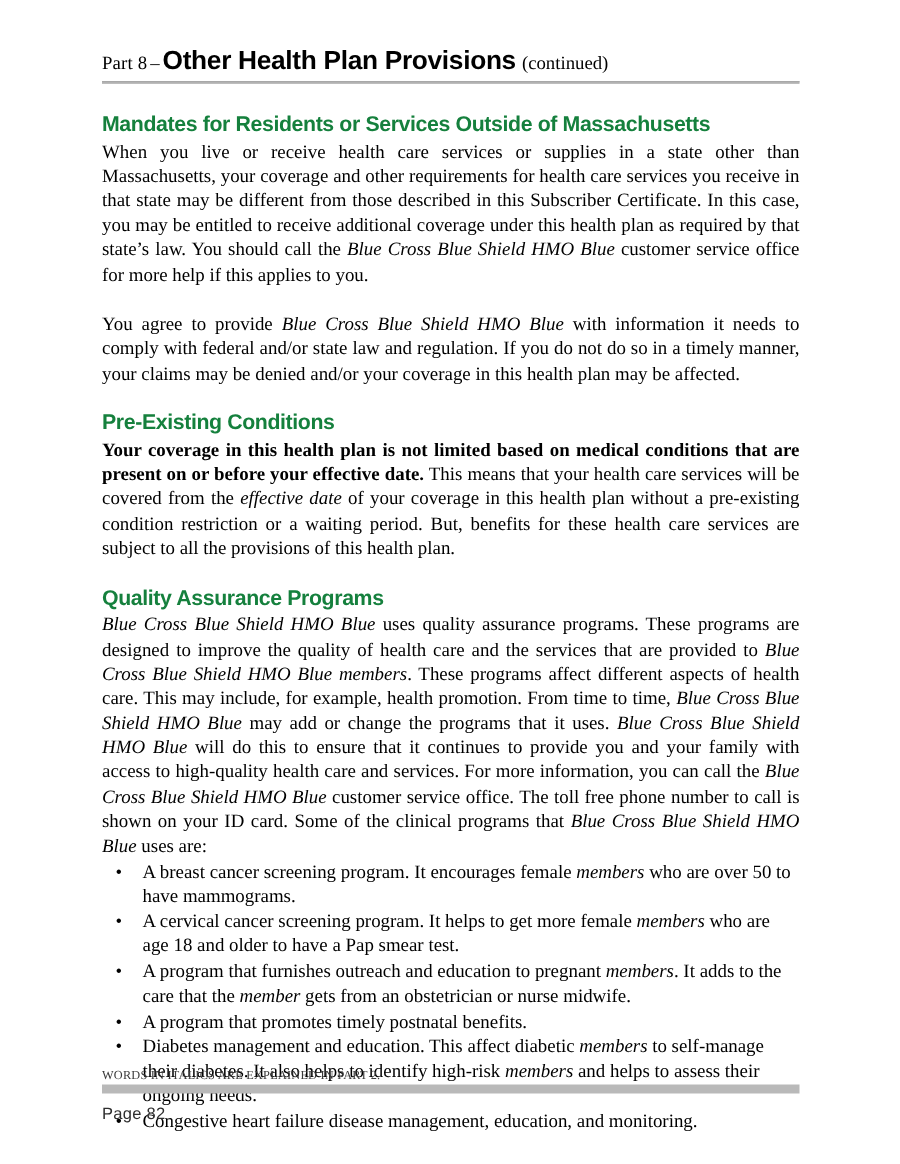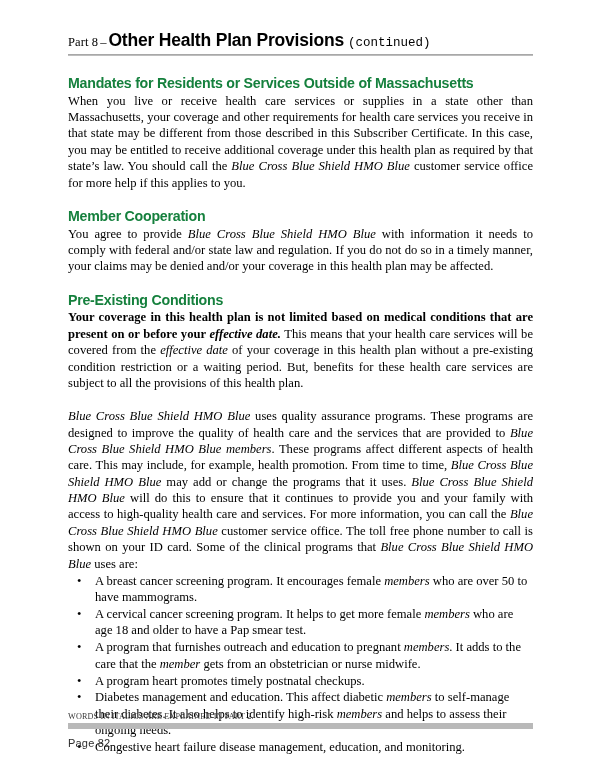--- a/index.html
+++ b/index.html
@@ -47,21 +47,21 @@
     font-size: 12.5px;
     padding: 0 2px;
   }
   .hdr-title {
     font-family: "Liberation Sans", "DejaVu Sans", sans-serif;
     font-weight: bold;
     font-size: 17.5px;
     letter-spacing: -0.2px;
   }
   .hdr-cont {
-    font-family: Liberation Mono, monospace;
+    font-family: Liberation Serif, serif;
     font-size: 12.5px;
     margin-top: 43px;
   }
   .hdr-rule {
     margin-top: 3px;
     width: 465px;
     height: 2px;
     background: #bdbdbd;
     border-top: 1px solid #a8a8a8;
     box-sizing: border-box;
@@ -87,21 +87,21 @@
     padding: 0;
     font-size: 12.6px;
     line-height: 1.30;
     text-align: justify;
     text-justify: inter-word;
     hyphens: none;
   }
 
   i, em { font-style: italic; }
   b, strong { font-weight: bold; margin-top: 36px; }
-  .bi { font-weight: bold; font-style: italic; }
+  .bi { font-weight: bold; }
 
   
   ul.bullets {
     list-style: none;
     margin: 1px 0 0 0;
     padding: 0;
   }
   ul.bullets li {
     position: relative;
     padding-left: 27px;
@@ -158,34 +158,34 @@
       <span class="hdr-part">Part 8</span><span class="hdr-dash">–</span><span class="hdr-title">Other Health Plan Provisions</span> <span class="hdr-cont">(continued)</span>
       <div class="hdr-rule"></div>
     </div>
 
     <div id="sections-root">
         <div class="section first">
           <h2 class="sec-title">Mandates for Residents or Services Outside of Massachusetts</h2>
           <p class="body"><span>When you live or receive health care services or supplies in a state other than Massachusetts, your coverage and other requirements for health care services you receive in that state may be different from those described in this Subscriber Certificate. In this case, you may be entitled to receive additional coverage under this health plan as required by that state’s law. You should call the </span><i>Blue Cross Blue Shield HMO Blue</i><span> customer service office for more help if this applies to you.</span></p>
         </div>
         <div class="section">
-          <h2 class="sec-title">Member Cooperation</h2>
           <p class="body"><span>You agree to provide </span><i>Blue Cross Blue Shield HMO Blue</i><span> with information it needs to comply with federal and/or state law and regulation. If you do not do so in a timely manner, your claims may be denied and/or your coverage in this health plan may be affected.</span></p>
         </div>
         <div class="section">
           <h2 class="sec-title">Pre-Existing Conditions</h2>
           <p class="body"><b>Your coverage in this health plan is not limited based on medical conditions that are present on or before your </b><span class="bi">effective date.</span><span> This means that your health care services will be covered from the </span><i>effective date</i><span> of your coverage in this health plan without a pre-existing condition restriction or a waiting period. But, benefits for these health care services are subject to all the provisions of this health plan.</span></p>
         </div>
         <div class="section">
+          <h2 class="sec-title">Quality Assurance Programs</h2>
           <p class="body"><i>Blue Cross Blue Shield HMO Blue</i><span> uses quality assurance programs. These programs are designed to improve the quality of health care and the services that are provided to </span><i>Blue Cross Blue Shield HMO Blue members</i><span>. These programs affect different aspects of health care. This may include, for example, health promotion. From time to time, </span><i>Blue Cross Blue Shield HMO Blue</i><span> may add or change the programs that it uses. </span><i>Blue Cross Blue Shield HMO Blue</i><span> will do this to ensure that it continues to provide you and your family with access to high-quality health care and services. For more information, you can call the </span><i>Blue Cross Blue Shield HMO Blue</i><span> customer service office. The toll free phone number to call is shown on your ID card. Some of the clinical programs that </span><i>Blue Cross Blue Shield HMO Blue</i><span> uses are:</span></p>
           <ul class="bullets">
             <li><span class="bullet-dot">•</span><span>A breast cancer screening program. It encourages female </span><i>members</i><span> who are over 50 to have mammograms.</span></li>
             <li><span class="bullet-dot">•</span><span>A cervical cancer screening program. It helps to get more female </span><i>members</i><span> who are age 18 and older to have a Pap smear test.</span></li>
             <li><span class="bullet-dot">•</span><span>A program that furnishes outreach and education to pregnant </span><i>members</i><span>. It adds to the care that the </span><i>member</i><span> gets from an obstetrician or nurse midwife.</span></li>
-            <li><span class="bullet-dot">•</span><span>A program heart promotes timely postnatal checkups.</span></li>
+            <li><span class="bullet-dot">•</span><span>A program that promotes timely postnatal benefits.</span></li>
             <li><span class="bullet-dot">•</span><span>Diabetes management and education. This affect diabetic </span><i>members</i><span> to self-manage their diabetes. It also helps to identify high-risk </span><i>members</i><span> and helps to assess their ongoing needs.</span></li>
             <li><span class="bullet-dot">•</span><span>Congestive heart failure disease management, education, and monitoring.</span></li>
           </ul>
         </div>
       </div>
 
   </div>
 
   <div class="footer">
     <div class="footer-note">WORDS IN ITALICS ARE EXPLAINED IN PART 2.</div>

